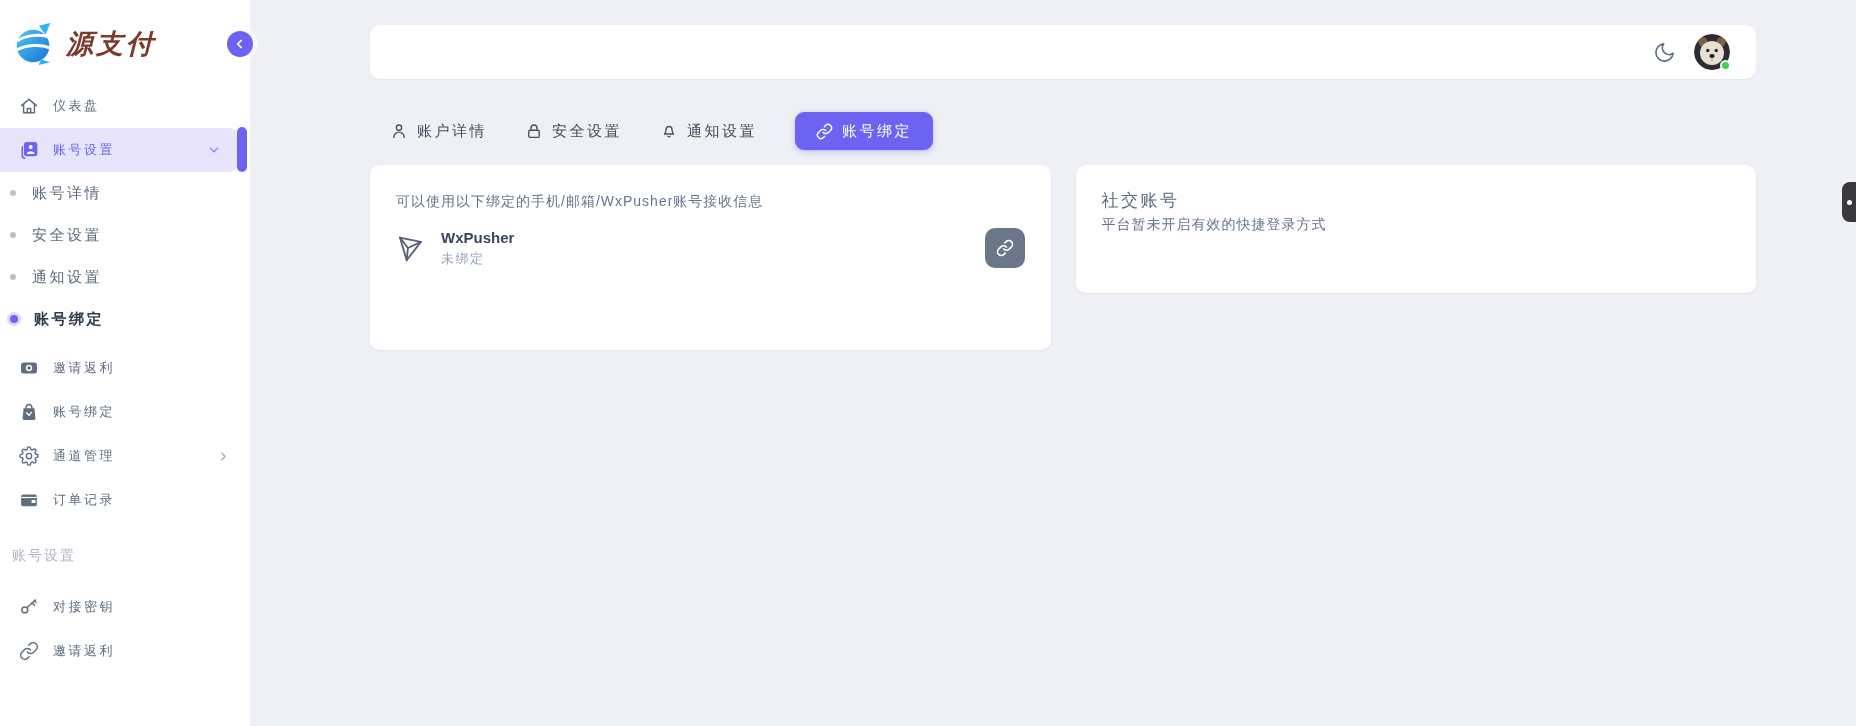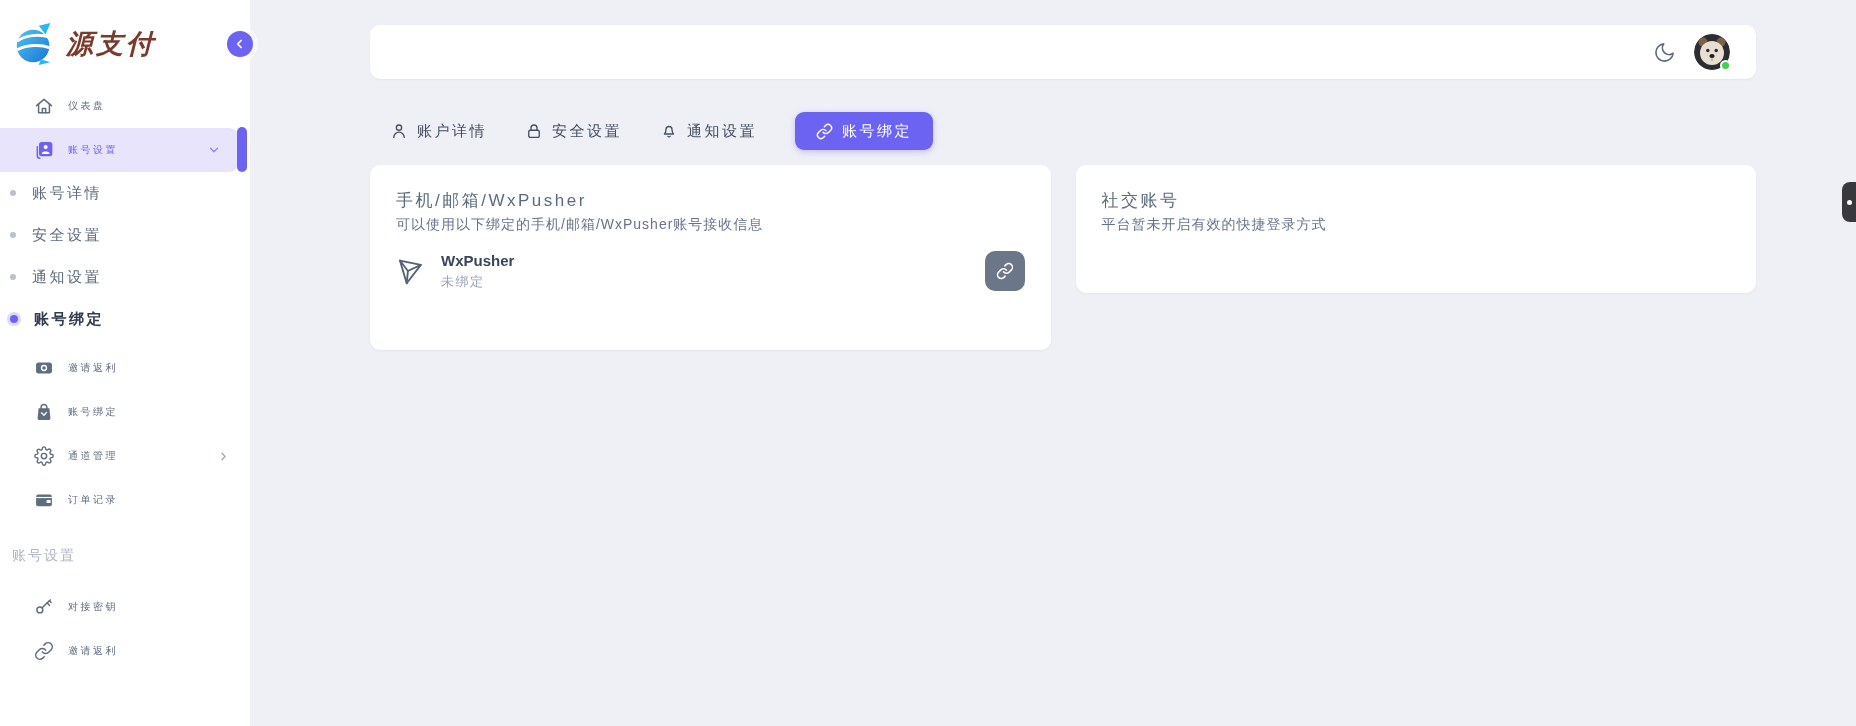--- a/index.html
+++ b/index.html
@@ -21,21 +21,21 @@
     display:flex; align-items:center; gap:8px;
     padding:16px 0 12px 12px; height:84px; cursor:pointer;text-align:center;
   }
   .logo-text {
     font-family:"Liberation Serif","DejaVu Serif",serif;
     font-weight:bold; font-style:italic; font-size:27px;
     color:#7a3a2c; letter-spacing:3px; white-space:nowrap;
   }
   .nav-item {
     height:44px; display:flex; align-items:center; gap:14px;
-    padding-left:34px; font-size:10px; letter-spacing:2.5px;
+    padding-left:19px; font-size:13px; letter-spacing:2.5px;
     color:#5f6d7e; cursor:pointer; position:relative; white-space:nowrap;
   }
   .nav-item .mi { flex:0 0 20px; color:#5f6d7e; }
   .nav-item.active-parent {
     background:#e7e4fc; color:#6d63f2; width:239px;
     border-radius:0 10px 10px 0;
   }
   .nav-item.active-parent .mi { color:#6d63f2; }
   .nav-item .chev { margin-left:auto; margin-right:18px; color:#8d87f5; }
   .nav-item .chev-r { margin-left:auto; margin-right:20px; color:#9aa5b5; }
@@ -353,21 +353,20 @@
             <path d="M14 11a5 5 0 0 0-7.54-.54l-3 3a5 5 0 0 0 7.07 7.07l1.71-1.71"></path>
           </svg>
         </span>
         <span>账号绑定</span>
       </button>
     </div>
 
     <div class="cards">
 
       <section class="card card-binding">
-        <h2 class="card-title">手机/邮箱/WxPusher</h2>
         <p class="card-desc">可以使用以下绑定的手机/邮箱/WxPusher账号接收信息</p>
         <div class="bind-row">
           <span class="plane">
             <svg width="30" height="32" viewBox="0 0 24 26" fill="none" stroke="currentColor" stroke-width="1.5" stroke-linecap="round" stroke-linejoin="round">
               <path d="M3 4.5l17 3.5L8.5 23z"></path>
               <path d="M3 4.5l6.5 8.5 10.5-5"></path>
               <path d="M9.5 13l-1 10"></path>
             </svg>
           </span>
           <div>

